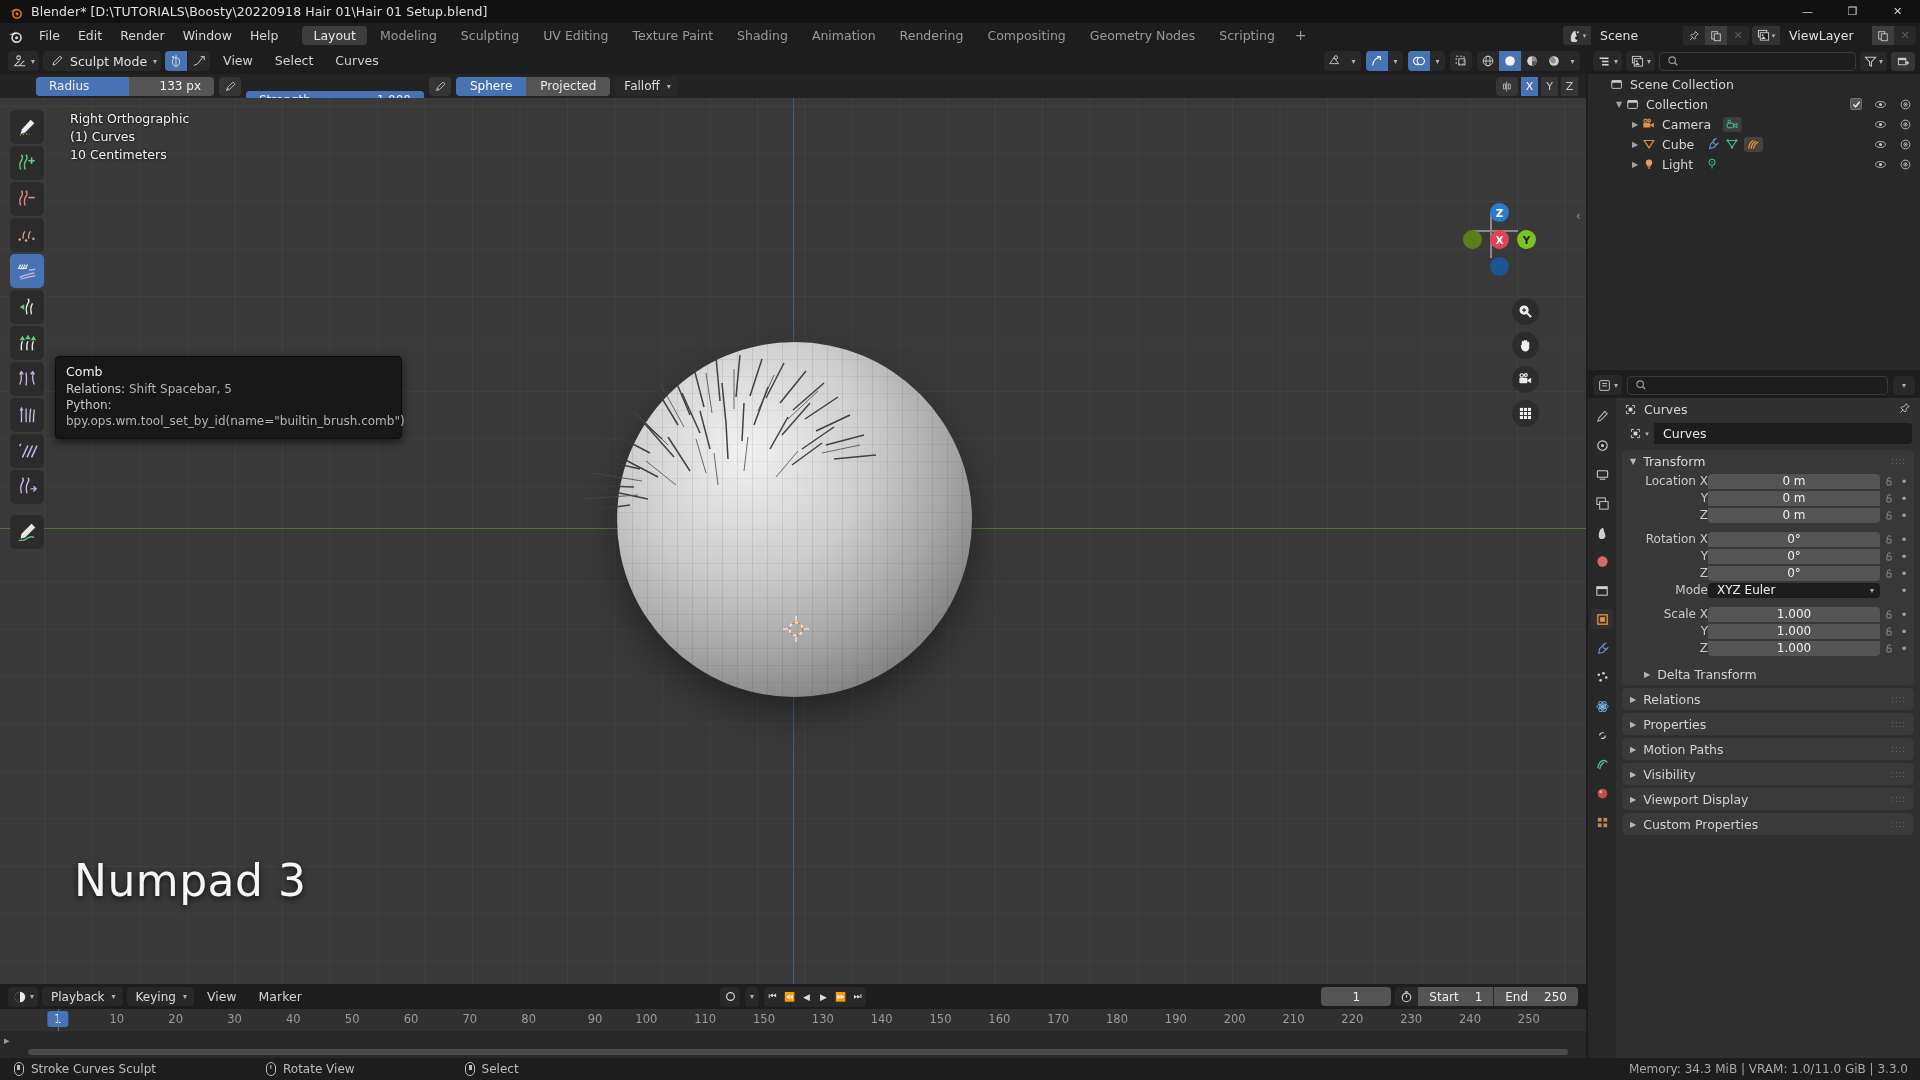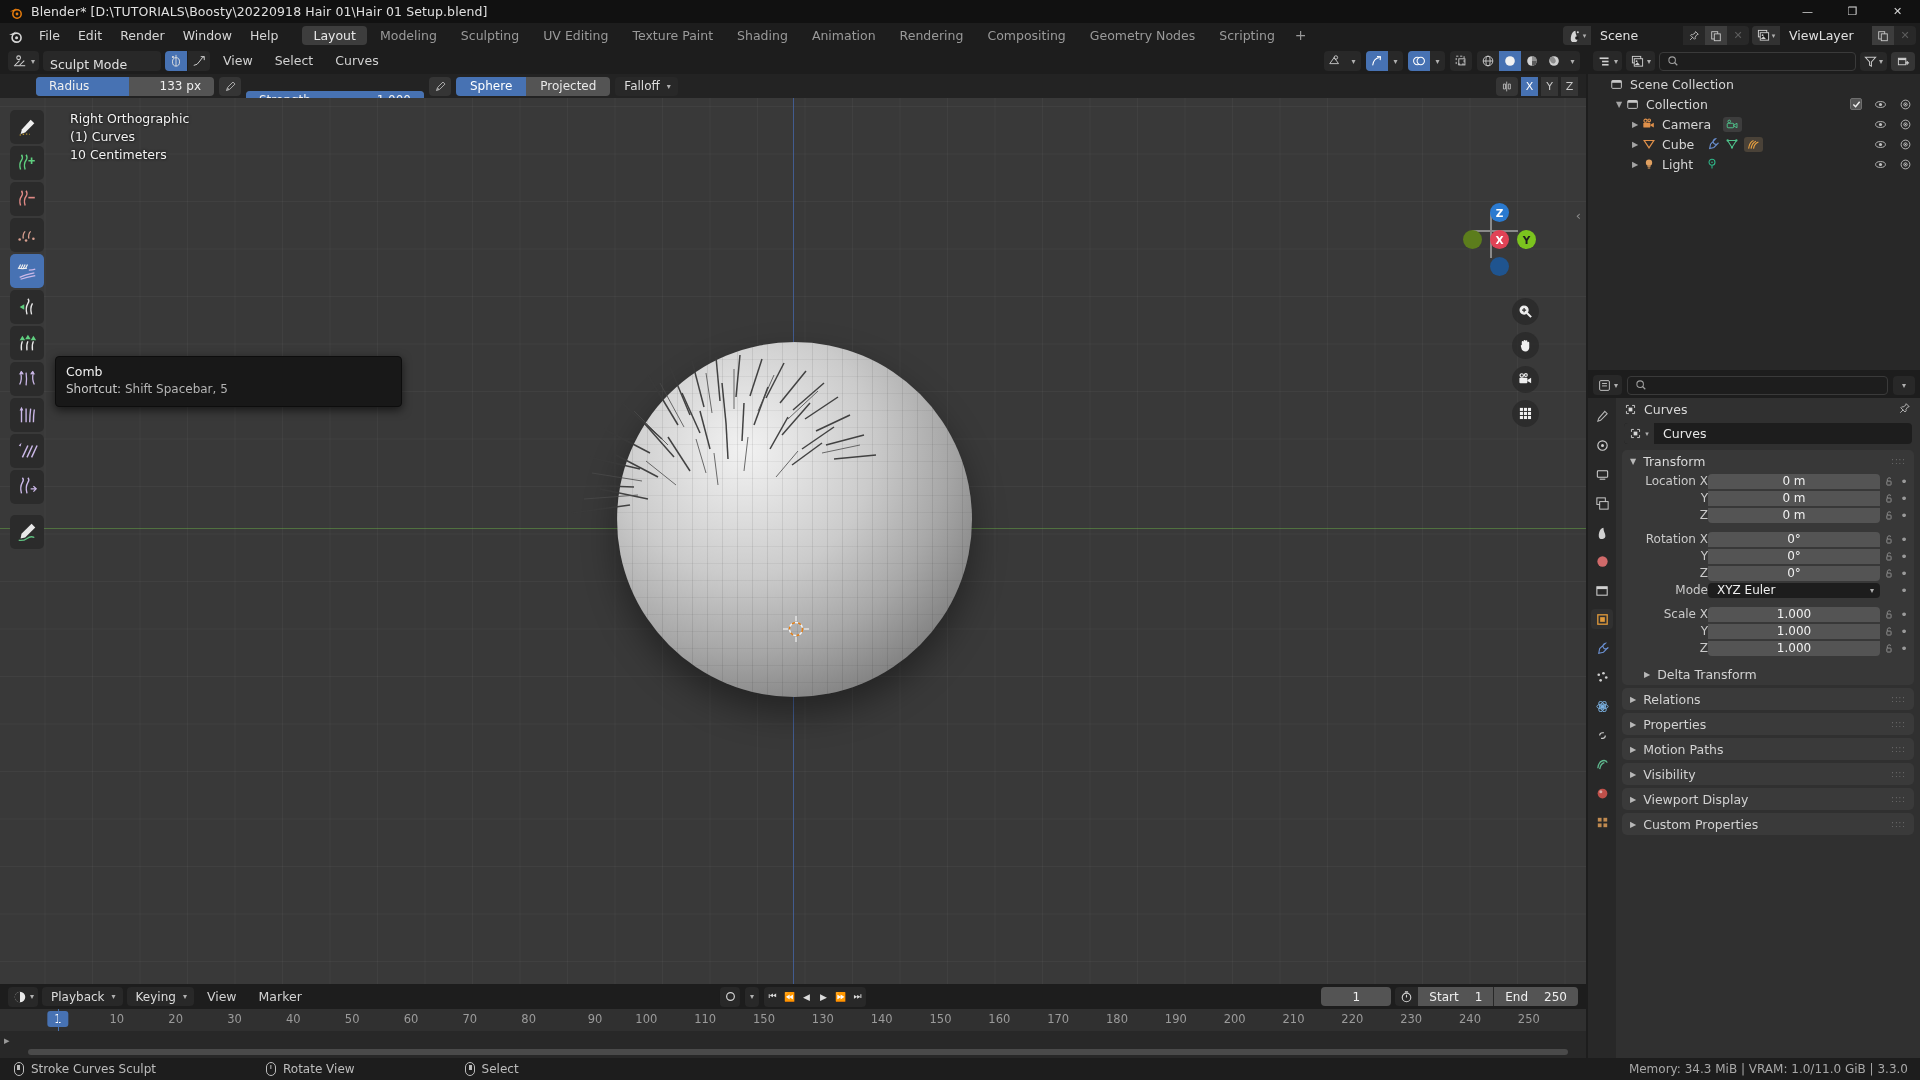--- a/index.html
+++ b/index.html
@@ -31,21 +31,21 @@
   .idblock{display:flex;align-items:center;background:#282828;border-radius:4px;height:19px;overflow:hidden;}
   .idicon{width:28px;height:19px;background:#323232;display:flex;align-items:center;justify-content:center;gap:2px;color:#d0d0d0;}
   .idname{background:#1d1d1d;height:19px;line-height:19px;padding:0 10px 0 9px;min-width:92px;font-size:12.5px;color:#e0e0e0;}
   .idbtn{width:22px;height:19px;display:flex;align-items:center;justify-content:center;color:#c0c0c0;font-size:11px;}
   .idbtn.on{background:#3d3d3d;}
   .idbtn.dim{color:#5d5d5d;}
 
   
   .vpheader{position:absolute;left:0;top:48px;width:1586px;height:26px;background:#1d1d1d;display:flex;align-items:center;padding-left:8px;gap:4px;}
   .editorsel{display:flex;align-items:center;background:#282828;border-radius:4px;height:20px;padding:0 4px 0 5px;gap:3px;}
-  .modesel{display:flex;align-items:flex-start;background:#282828;border-radius:4px;height:20px;padding:0 4px 0 7px;gap:6px;min-width:118px;flex-direction:column;}
+  .modesel{display:flex;align-items:center;background:#282828;border-radius:4px;height:20px;padding:0 4px 0 7px;gap:6px;min-width:118px;}
   .modesel .mtxt{font-size:12.5px;color:#e0e0e0;}
   .togglebar{display:flex;gap:1px;}
   .tgl{width:22px;height:20px;background:#282828;display:flex;align-items:center;justify-content:center;}
   .tgl:first-child{border-radius:4px 0 0 4px;}
   .tgl:last-child{border-radius:0 4px 4px 0;}
   .tgl.on{background:#4772b3;}
   .vpmenu{padding:0 9px;height:20px;line-height:20px;font-size:12.5px;color:#d2d2d2;border-radius:3px;}
   .vpheader-right{position:absolute;right:6px;top:0;height:26px;display:flex;align-items:center;gap:5px;}
   .grp{display:flex;background:#282828;border-radius:4px;overflow:hidden;height:20px;align-items:center;}
   .gbtn{height:20px;min-width:22px;padding:0 3px;display:flex;align-items:center;justify-content:center;color:#d0d0d0;}
@@ -489,20 +489,21 @@
       <line x1="0" y1="13" x2="5" y2="13" stroke="#f0f0f0" stroke-width="1.2"></line>
       <line x1="21" y1="13" x2="26" y2="13" stroke="#f0f0f0" stroke-width="1.2"></line>
     </svg>
 
     <div class="vptext">
       <div>Right Orthographic</div>
       <div>(1) Curves</div>
       <div>10 Centimeters</div>
     </div>
 
+    <div class="numpad">Numpad 3</div>
 
     <div class="toolcol">
       <div class="toolbtn">
         <svg width="22" height="22" viewBox="0 0 24 24">
             <path d="M16 4 L20 8 L10 18 L5 19.5 L6.5 14.5 Z" fill="#efefef"></path>
             <path d="M4 21 Q9 19 15 20" stroke="#c8a030" stroke-width="1.3" fill="none" stroke-dasharray="1.5 2"></path>
           </svg>
       </div>
       <div class="toolbtn">
         <svg width="22" height="22" viewBox="0 0 24 24">
@@ -605,22 +606,26 @@
         <svg width="22" height="22" viewBox="0 0 24 24">
             <path d="M17 3 L21 7 L10 18 L5 19 L6 14 Z" fill="#e8e8e8"></path>
             <path d="M3 21 Q8 22 12 19 Q16 16 20 18" stroke="#5fbf7f" stroke-width="1.4" fill="none"></path>
           </svg>
       </div>
     </div>
 
     <div class="tooltip">
       <div class="tt-title">Comb</div>
       <div class="tt-line">
-        <span class="k">Shortcut:</span>
+        <span class="k">Relations:</span>
         <span>Shift Spacebar, 5</span>
+      </div>
+      <div class="tt-line">
+        <span class="k">Python:</span>
+        <span>bpy.ops.wm.tool_set_by_id(name="builtin_brush.comb")</span>
       </div>
     </div>
 
     <div class="vpcollapse">‹</div>
     <div class="gizmo">
       <div class="gline" style="left:28px;top:10px;width:2px;height:28px;"></div>
       <div class="gline" style="left:28px;top:28px;width:2px;height:28px;"></div>
       <div class="gline" style="left:10px;top:28px;width:28px;height:2px;"></div>
       <div class="gline" style="left:28px;top:28px;width:28px;height:2px;"></div>
       <div class="gball" style="left:28px;top:1px;background:#2a7ad0;color:#fff;">Z</div>

